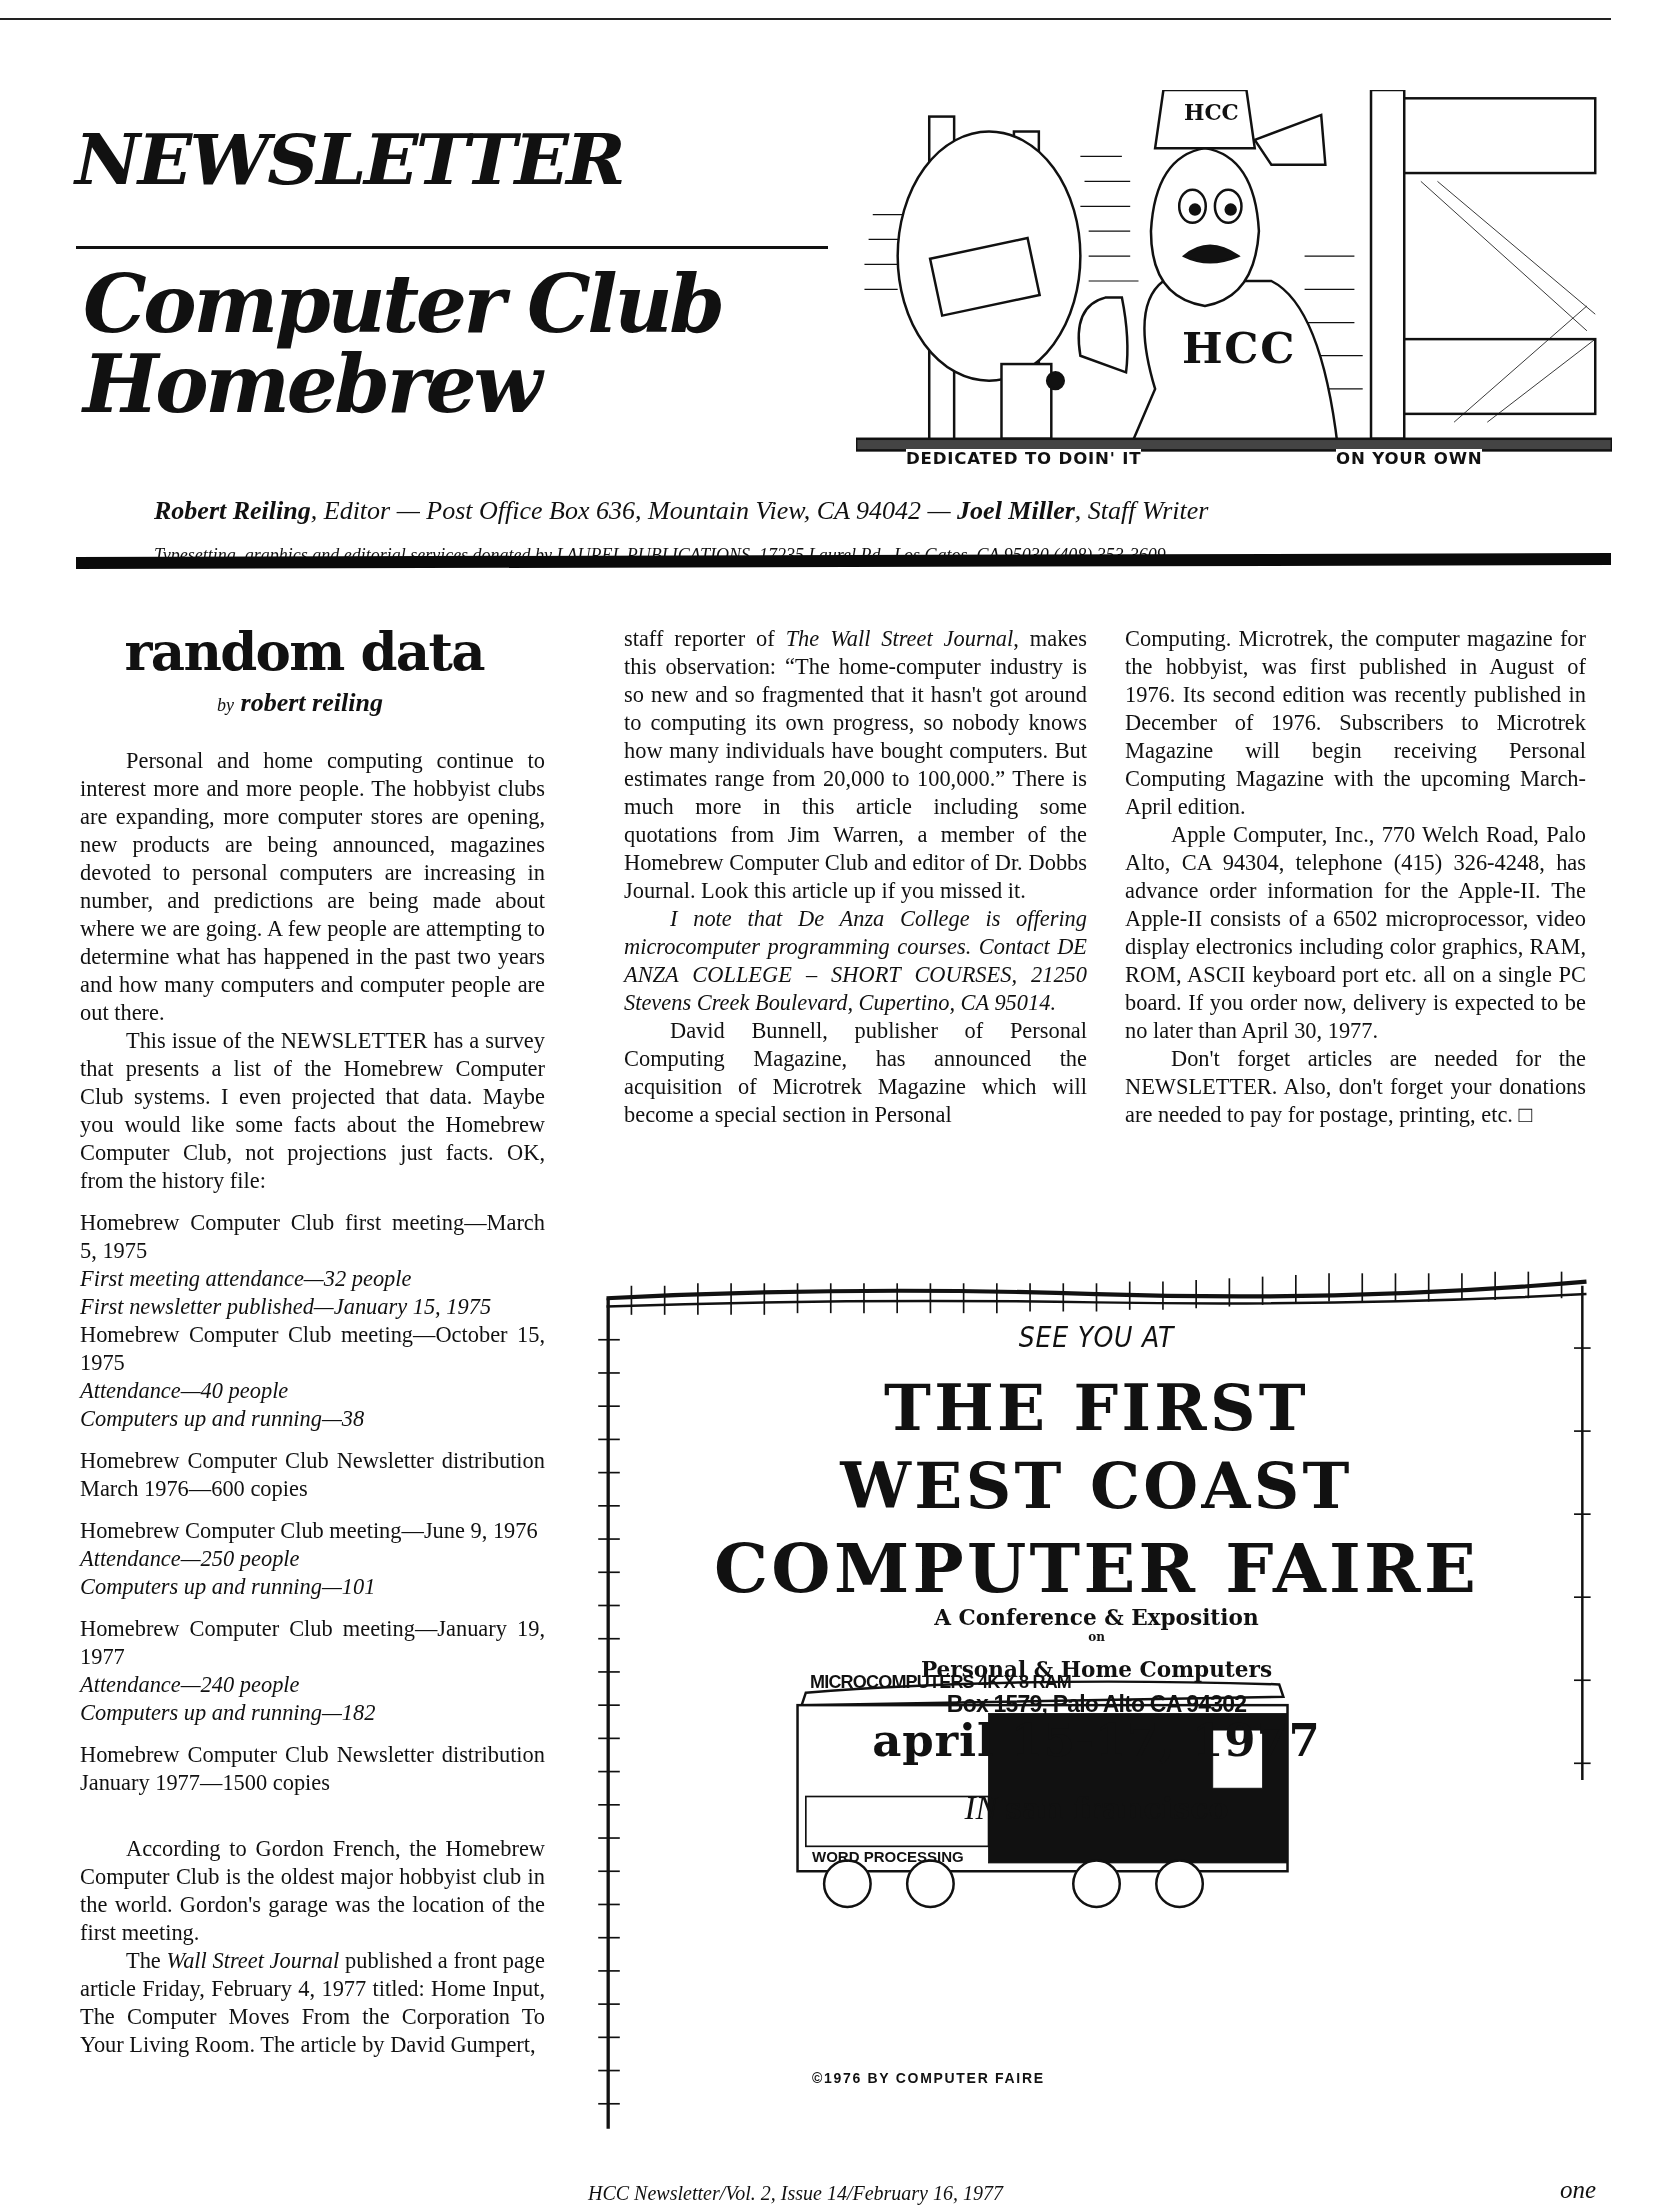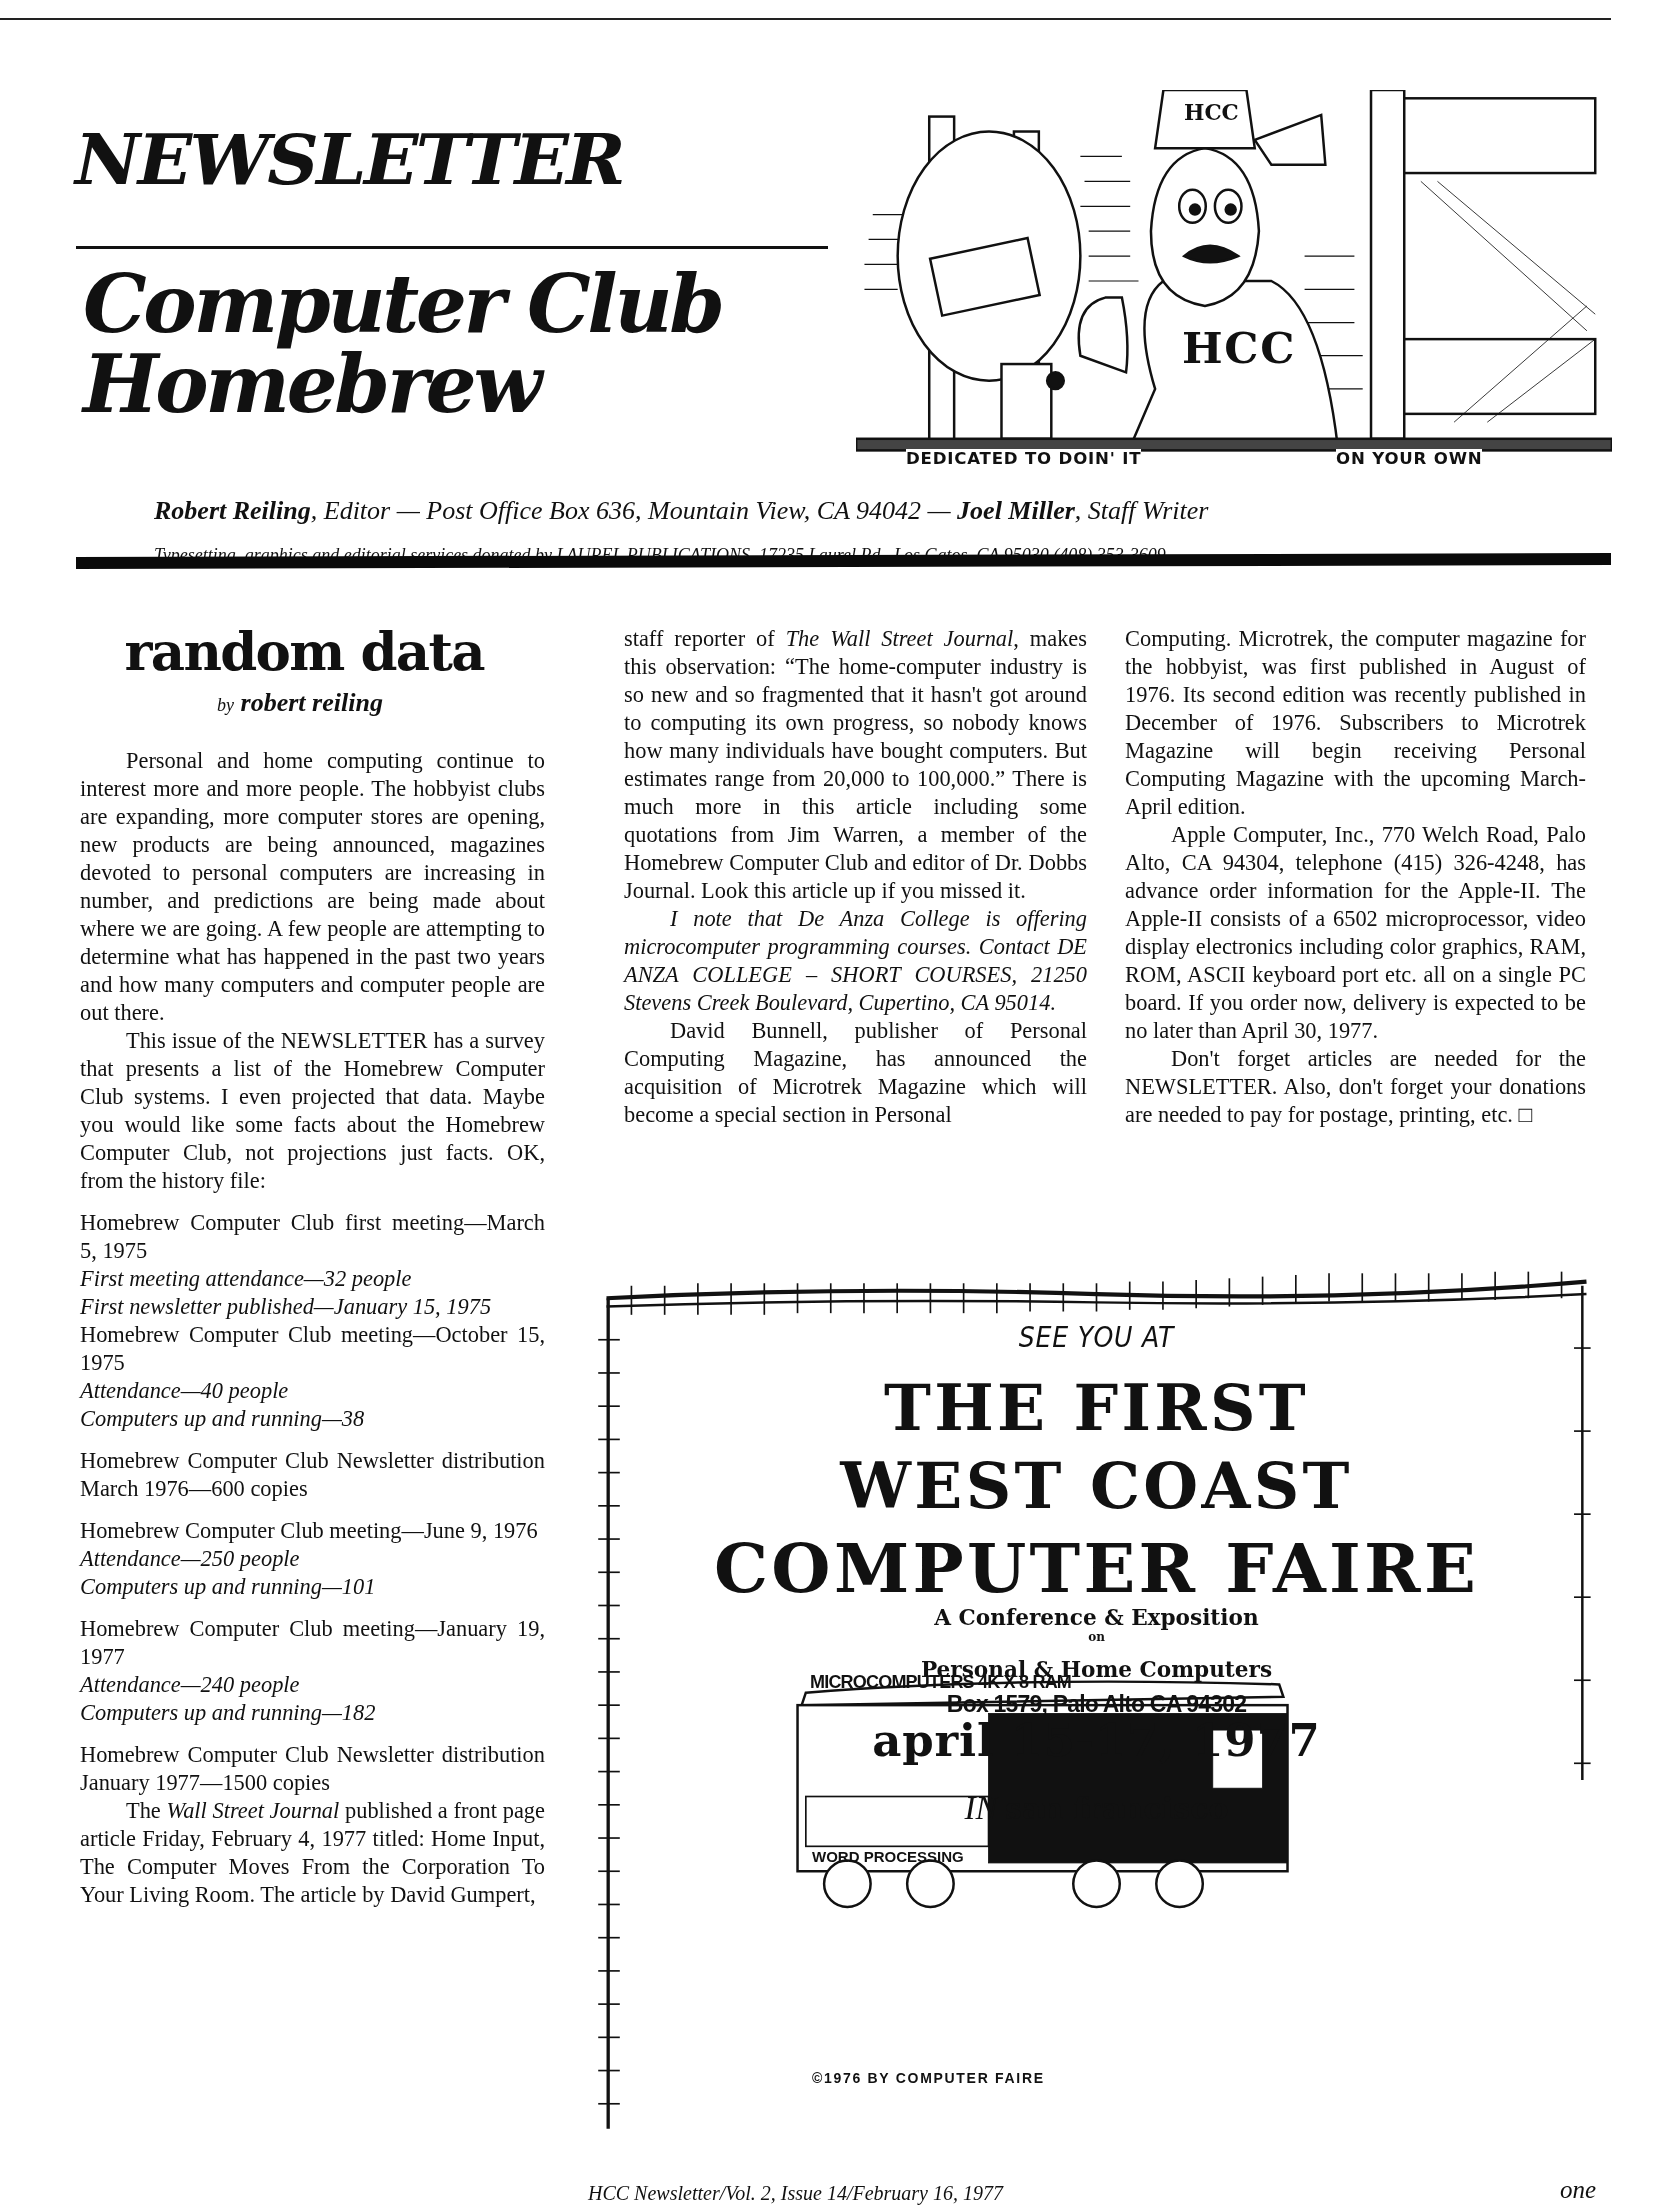--- a/index.html
+++ b/index.html
@@ -152,20 +152,21 @@
     <div class="it">Computers up and running—38</div>
     <div class="fact">Homebrew Computer Club Newsletter distribution March 1976—600 copies</div>
     <div class="fact">Homebrew Computer Club meeting—June 9, 1976</div>
     <div class="it">Attendance—250 people</div>
     <div class="it">Computers up and running—101</div>
     <div class="fact">Homebrew Computer Club meeting—January 19, 1977</div>
     <div class="it">Attendance—240 people</div>
     <div class="it">Computers up and running—182</div>
     <div class="fact">Homebrew Computer Club Newsletter distribution January 1977—1500 copies</div>
   </div>
+  <p class="after-history">According to Gordon French, the Homebrew Computer Club is the oldest major hobbyist club in the world. Gordon's garage was the location of the first meeting.</p>
   <p><span>The </span><span class="it">Wall Street Journal</span><span> published a front page article Friday, February 4, 1977 titled: Home Input, The Computer Moves From the Corporation To Your Living Room. The article by David Gumpert,</span></p>
 </div>
 
 <div class="col col2">
   <p class="noindent"><span>staff reporter of </span><span class="it">The Wall Street Journal</span><span>, makes this observation: “The home-computer industry is so new and so fragmented that it hasn't got around to computing its own progress, so nobody knows how many individuals have bought computers. But estimates range from 20,000 to 100,000.” There is much more in this article including some quotations from Jim Warren, a member of the Homebrew Computer Club and editor of Dr. Dobbs Journal. Look this article up if you missed it.</span></p>
   <p class="it">I note that De Anza College is offering microcomputer programming courses. Contact DE ANZA COLLEGE – SHORT COURSES, 21250 Stevens Creek Boulevard, Cupertino, CA 95014.</p>
   <p>David Bunnell, publisher of Personal Computing Magazine, has announced the acquisition of Microtrek Magazine which will become a special section in Personal</p>
 </div>
 
 <div class="col col3">

